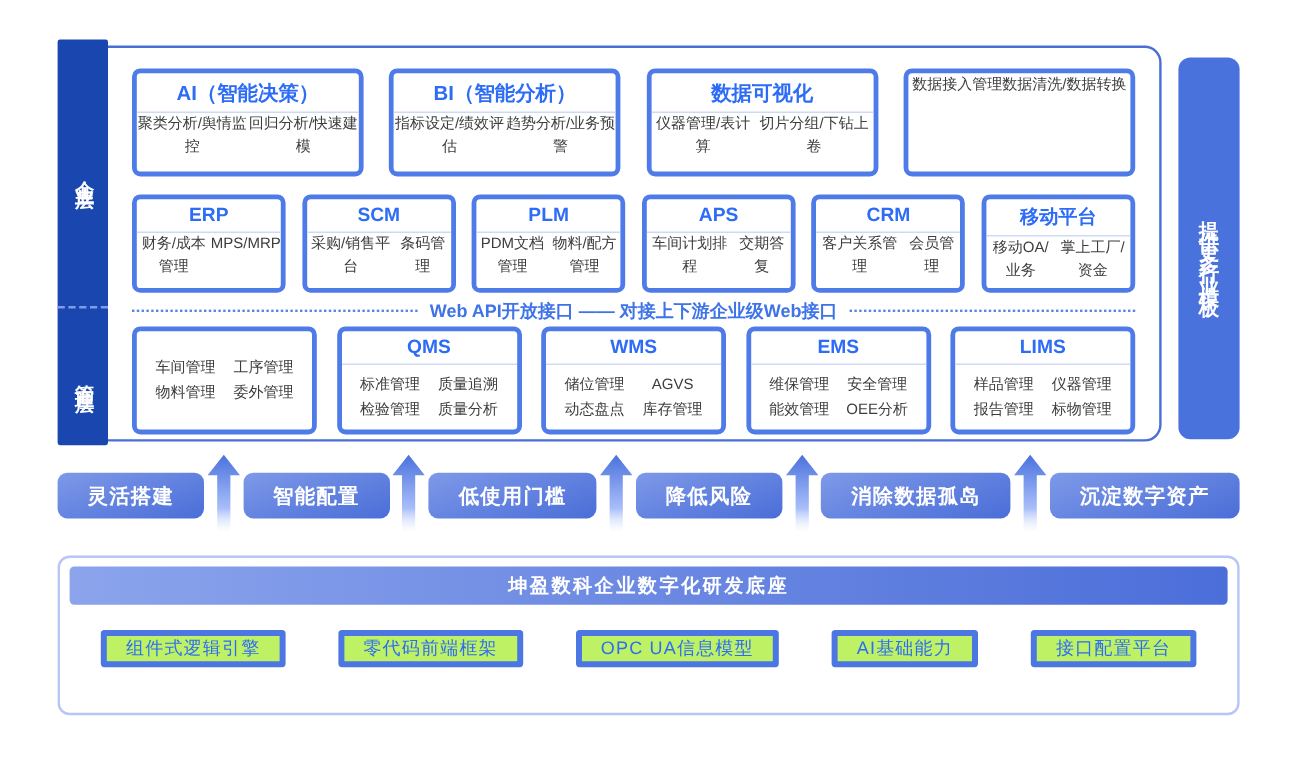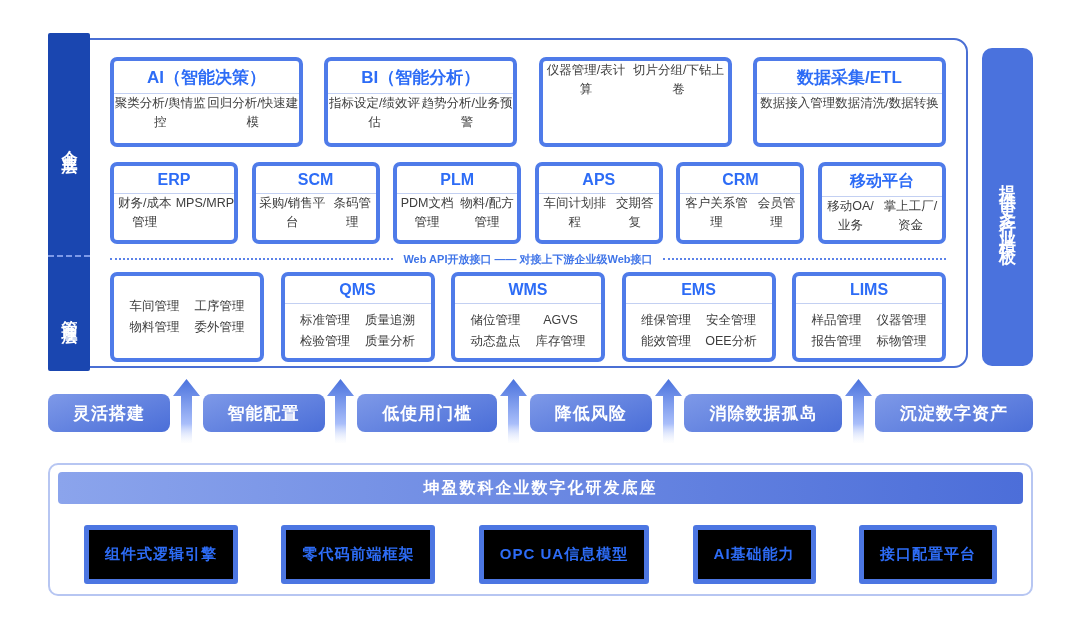--- a/index.html
+++ b/index.html
@@ -51,21 +51,21 @@
     flex:1; display:flex; flex-direction:row; justify-content:center;
     text-align:center; color:#3d3d3d; font-size:12.5px; line-height:1.55;
   }
   .card-body.pair {
     display:grid; grid-template-columns:1fr 1fr; align-content:center;
     row-gap:2px; padding:0 8px;
   }
 
   .api-divider { display:flex; align-items:center; height:26px; margin-top:2px; }
   .api-divider .dash { flex:1; border-top:2px dotted #5b82e8; }
-  .api-divider .label { color:#3f74e8; font-weight:700; font-size:11px; padding:0 10px; white-space:nowrap; }
+  .api-divider .label { color:#3f74e8; font-weight:700; font-size:15px; padding:0 10px; white-space:nowrap; }
 
   .right-rail {
     width:51px; margin-left:14px; margin-top:15px; margin-bottom:5px;
     background:#4a72dd; border-radius:10px;
     display:flex; align-items:center; justify-content:center;
   }
   .right-rail span {
     writing-mode:vertical-rl; text-orientation:upright;
     color:#fff; font-size:17px; font-weight:700; letter-spacing:9px;
   }
@@ -87,23 +87,23 @@
     padding:7px 8px 0;
   }
   .foundation-header {
     height:32px; border-radius:4px;
     background:linear-gradient(90deg,#8ba4ec,#4c6ed9);
     color:#fff; font-weight:700; font-size:16px; letter-spacing:2px;
     display:flex; align-items:center; justify-content:center;
   }
   .foundation-row { display:flex; justify-content:space-between; padding:21px 26px 0; }
   .cap-btn {
-    border:5px solid #4c76e2; border-radius:3px; background:#000000;
-    color:#2d6cf6; font-weight:700; font-size:15px; letter-spacing:1px;
-    padding:15px 16px; white-space:nowrap;
+    border:5px solid #4c76e2; border-radius:3px; background:#bef264;
+    color:#2d6cf6; font-weight:400; font-size:15px; letter-spacing:1px;
+    padding:1px 16px; white-space:nowrap;
   }
 </style>
 </head>
 <body>
 
 <div class="canvas">
 
   <div class="arch-wrap">
 
     <div class="left-rail">
@@ -126,27 +126,27 @@
           </div>
         </div>
         <div class="card">
           <div class="card-title">BI（智能分析）</div>
           <div class="card-body">
             <div>指标设定/绩效评估</div>
             <div>趋势分析/业务预警</div>
           </div>
         </div>
         <div class="card">
+          <div class="card-title">数据可视化</div>
           <div class="card-body">
             <div>仪器管理/表计算</div>
             <div>切片分组/下钻上卷</div>
           </div>
         </div>
         <div class="card">
-          <div class="card-title">数据采集/ETL</div>
           <div class="card-body">
             <div>数据接入管理</div>
             <div>数据清洗/数据转换</div>
           </div>
         </div>
       </div>
 
       <div class="mod-row row2">
         <div class="card">
           <div class="card-title">ERP</div>

